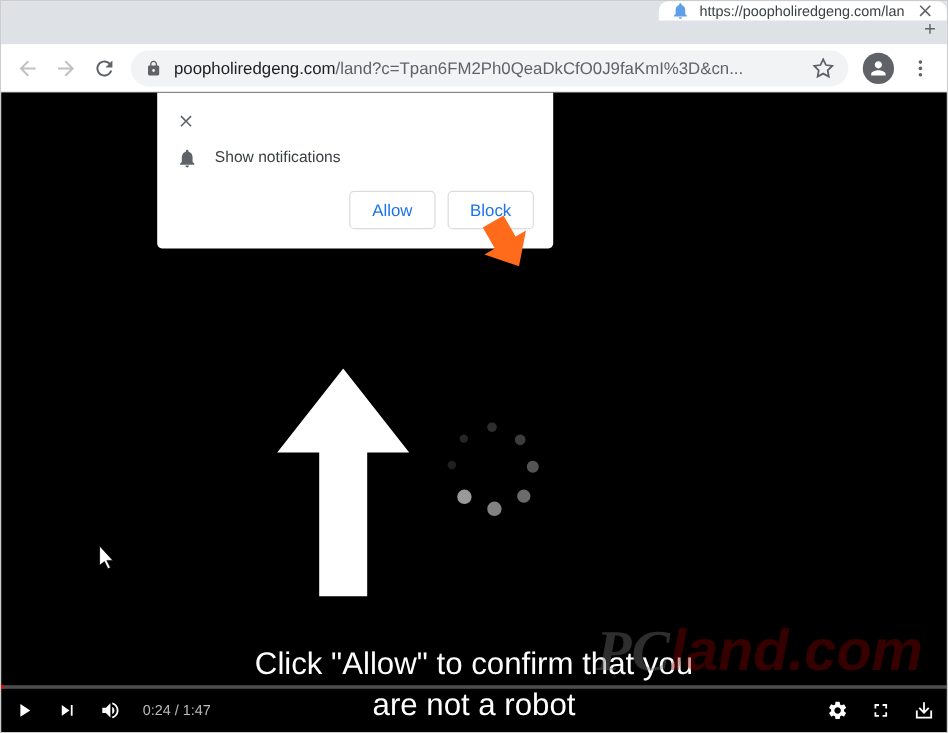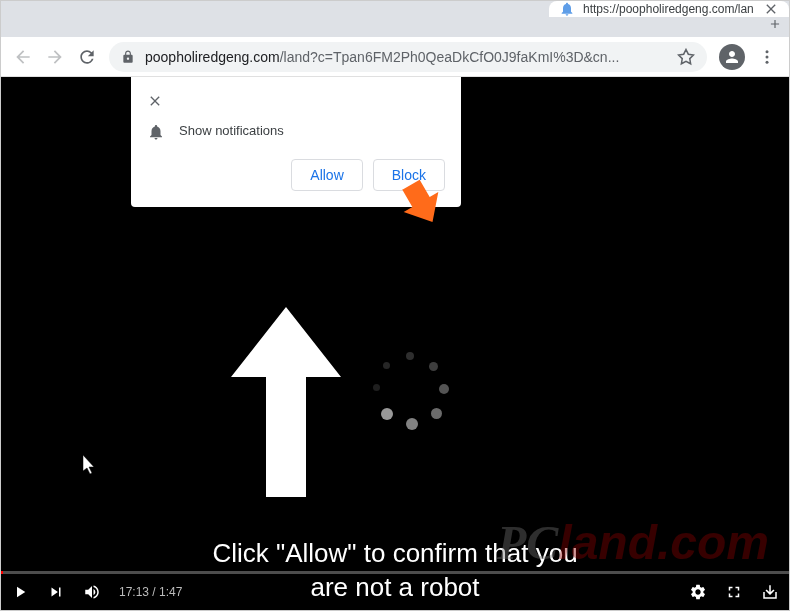--- a/index.html
+++ b/index.html
@@ -233,21 +233,21 @@
         <svg viewBox="0 0 24 24" fill="#fff" width="18" height="18">
             <path d="M6 18l8.5-6L6 6v12zM16 6v12h2V6h-2z"></path>
           </svg>
       </span>
       <span class="vc-icon">
         <svg viewBox="0 0 24 24" fill="#fff" width="20" height="20">
             <path d="M3 9v6h4l5 5V4L7 9H3zm13.5 3A4.5 4.5 0 0014 7.97v8.05c1.48-.73 2.5-2.25 2.5-4.02zM14 3.23v2.06c2.89.86 5 3.54 5 6.71s-2.11 5.85-5 6.71v2.06c4.01-.91 7-4.49 7-8.77s-2.99-7.86-7-8.77z"></path>
           </svg>
       </span>
       <span class="vc-time">
-        <span>17:13</span> / <span>1:47</span>
+        <span>0:24</span> / <span>1:47</span>
       </span>
       <div class="vc-right">
         <span class="vc-icon">
           <svg viewBox="0 0 24 24" fill="#fff" width="18" height="18">
               <path d="M19.14 12.94c.04-.3.06-.61.06-.94 0-.32-.02-.64-.07-.94l2.03-1.58a.49.49 0 00.12-.61l-1.92-3.32a.488.488 0 00-.59-.22l-2.39.96c-.5-.38-1.03-.7-1.62-.94l-.36-2.54a.484.484 0 00-.48-.41h-3.84c-.24 0-.43.17-.47.41l-.36 2.54c-.59.24-1.13.57-1.62.94l-2.39-.96c-.22-.08-.47 0-.59.22L2.74 8.87c-.12.21-.08.47.12.61l2.03 1.58c-.05.3-.09.63-.09.94s.02.64.07.94l-2.03 1.58a.49.49 0 00-.12.61l1.92 3.32c.12.22.37.29.59.22l2.39-.96c.5.38 1.03.7 1.62.94l.36 2.54c.05.24.24.41.48.41h3.84c.24 0 .44-.17.47-.41l.36-2.54c.59-.24 1.13-.56 1.62-.94l2.39.96c.22.08.47 0 .59-.22l1.92-3.32c.12-.22.07-.47-.12-.61l-2.01-1.58zM12 15.6c-1.98 0-3.6-1.62-3.6-3.6s1.62-3.6 3.6-3.6 3.6 1.62 3.6 3.6-1.62 3.6-3.6 3.6z"></path>
             </svg>
         </span>
         <span class="vc-icon">
           <svg viewBox="0 0 24 24" fill="#fff" width="18" height="18">
               <path d="M7 14H5v5h5v-2H7v-3zm-2-4h2V7h3V5H5v5zm12 7h-3v2h5v-5h-2v3zM14 5v2h3v3h2V5h-5z"></path>

